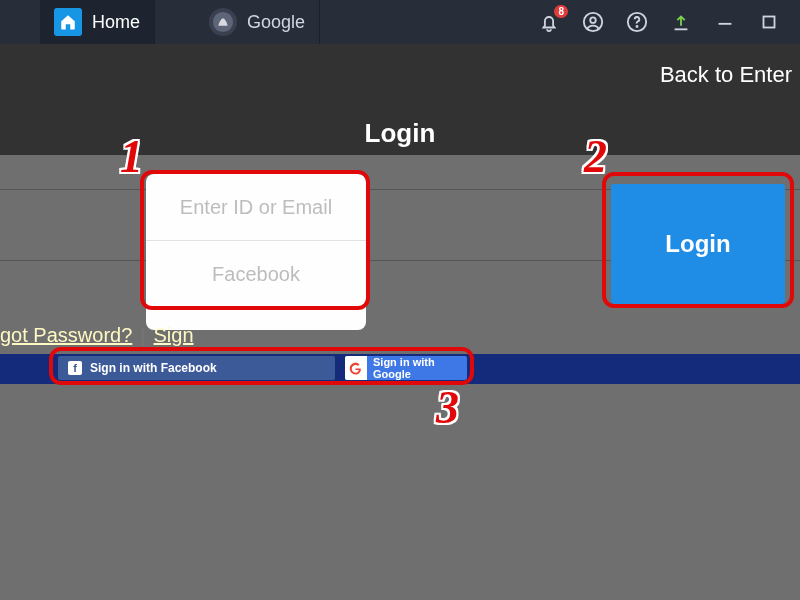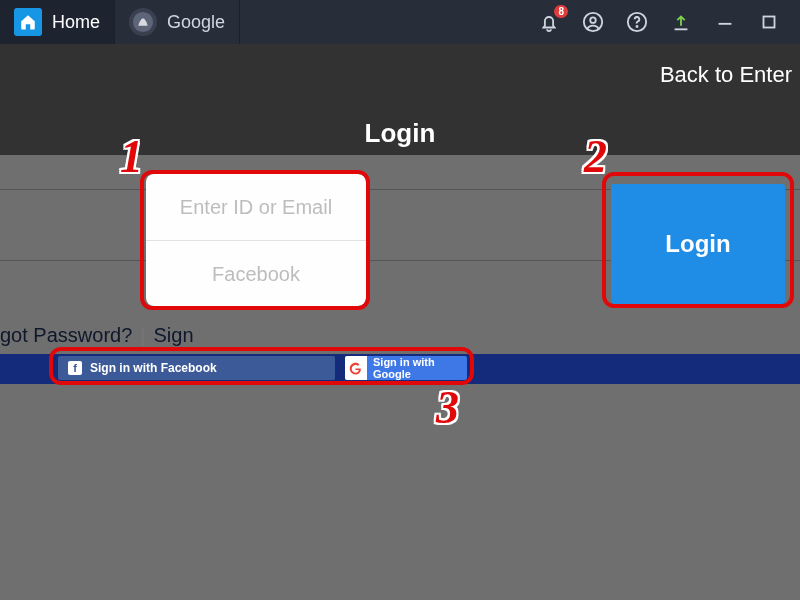--- a/index.html
+++ b/index.html
@@ -7,21 +7,21 @@
   body { background:#6f6f6f; }
 
   
   .titlebar {
     position:absolute; top:0; left:0; width:800px; height:44px;
     background:#272e3a; display:flex; align-items:center; color:#d0d6df;
     z-index:5;
   }
   .titlebar .tab {
     display:flex; align-items:center; gap:10px; height:44px;
-    padding:0 14px; border-right:1px solid #1b212b; font-size:18px;
+    padding:0 14px; border-right:1px solid #1b212b; font-size:18px;margin-left:40px;
   }
   .titlebar .tab.active { background:#1d2430; color:#fff; }
   .titlebar .tab .ticon {
     width:28px; height:28px; background:#1796e6; border-radius:3px;
     display:flex; align-items:center; justify-content:center;
   }
   .titlebar .tab.gplay .ticon {
     background:#111; display:flex; align-items:center; justify-content:center;
   }
   .titlebar .tab.gplay .ticon svg { width:16px; height:16px; }
@@ -51,42 +51,42 @@
   .login-title {
     position:absolute; top:74px; left:0; width:800px; text-align:center;
     color:#fff; font-size:26px; font-weight:bold;
   }
 
   .hrule1 { position:absolute; top:145px; left:0; width:800px; height:1px; background:#555; }
   .hrule2 { position:absolute; top:216px; left:0; width:800px; height:1px; background:#555; }
 
   
   .login-card {
-    position:absolute; top:130px; left:146px; width:220px; height:132px;
+    position:absolute; top:130px; left:146px; width:220px; height:156px;
     background:#fefefe; border-radius:8px;
   }
   .login-card .field {
     width:100%; height:66px; display:flex; align-items:center; justify-content:center;
     color:#bdbdbd; font-size:20px;
   }
   .login-card hr { border:none; border-top:1px solid #e2e2e2; margin:0; }
 
   .login-btn {
     position:absolute; top:140px; left:611px; width:174px; height:120px;
     background:#1f8ce6; color:#fff; font-size:24px; font-weight:bold;
     display:flex; align-items:center; justify-content:center; border-radius:3px;
     box-shadow:0 2px 0 rgba(0,0,0,.2);
   }
 
   
   .help-row {
     position:absolute; top:276px; left:0; width:800px; height:30px;
     color:#1041c0; font-size:20px; display:flex; align-items:center;
   }
-  .help-row a { color:#0f172a; }
+  .help-row a { color:#fef9c3; text-decoration:underline; }
   .help-row .sep { color:#777; margin:0 8px; text-decoration:none; }
 
   
   .social-strip {
     position:absolute; top:310px; left:0; width:800px; height:30px;
     background:#142a7a;
   }
   .fb-btn {
     position:absolute; top:312px; left:58px; width:277px; height:24px;
     background:#3d5a98; color:#fff; font-size:12px; font-weight:bold;

